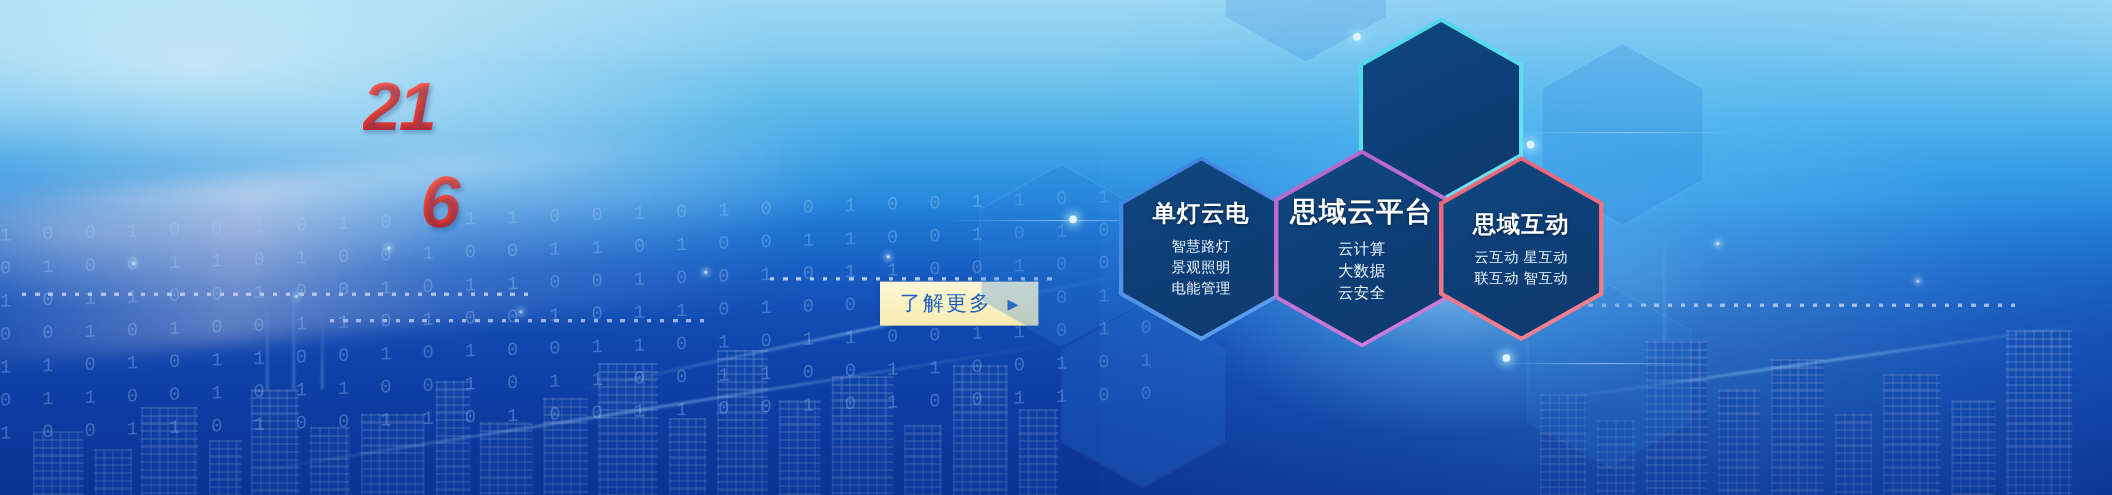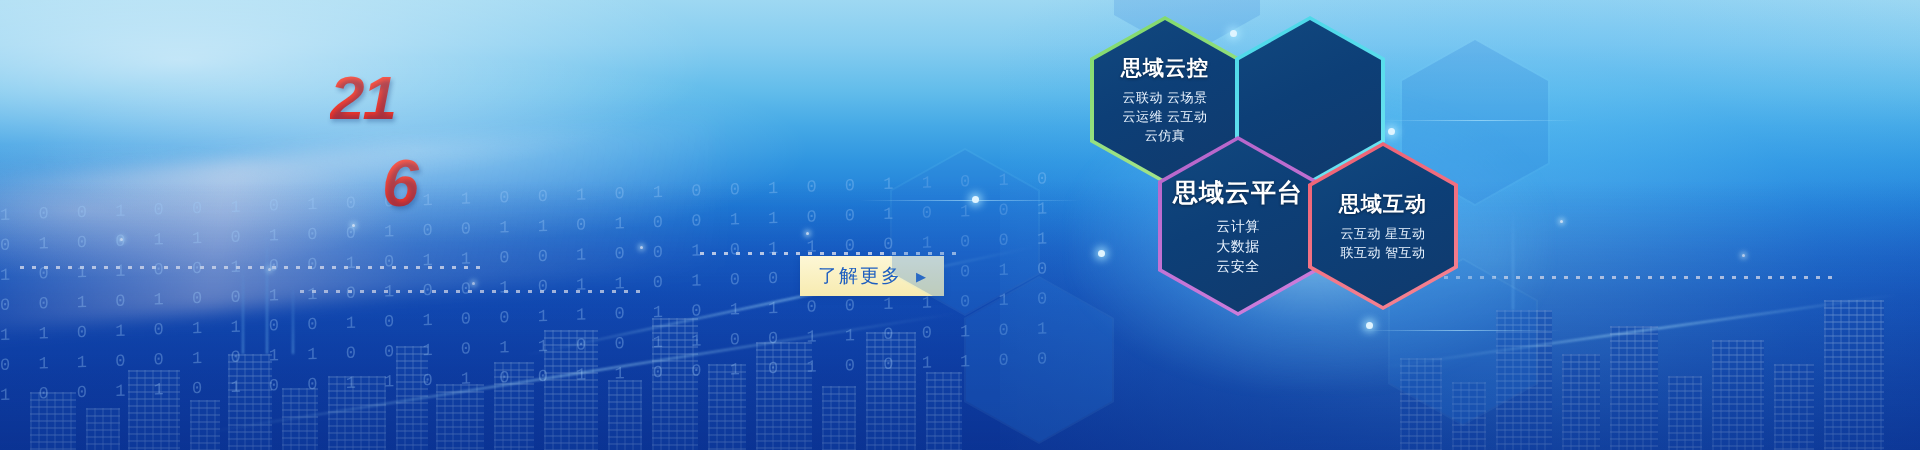--- a/index.html
+++ b/index.html
@@ -326,34 +326,34 @@
     <div class="netline" style="left:-120px; top:200px; width:220px;"></div>
     <div class="netline" style="left:400px;  top:120px; width:200px;"></div>
     <div class="netline" style="left:380px;  top:330px; width:200px;"></div>
 
     <div class="node" style="left:-8px;  top:196px;"></div>
     <div class="node" style="left:118px; top:250px;"></div>
     <div class="node" style="left:408px; top:128px;"></div>
     <div class="node" style="left:386px; top:322px;"></div>
     <div class="node" style="left:250px; top:30px;"></div>
 
-    <div class="hex c-green" style="left:110px; top:16px;">
+
+    <div class="hex c-cyan" style="left:255px; top:16px;">
+      <div class="inner"></div>
+    </div>
+
+    <div class="hex c-blue" style="left:37px; top:142px;">
       <div class="inner"></div>
       <div class="content">
-        <h3>思域云控</h3>
-        <div class="line">云联动 云场景</div>
-        <div class="line">云运维 云互动</div>
-        <div class="line">云仿真</div>
+        <h3>单灯云电</h3>
+        <div class="line">智慧路灯</div>
+        <div class="line">景观照明</div>
+        <div class="line">电能管理</div>
       </div>
     </div>
-
-    <div class="hex c-cyan" style="left:255px; top:16px;">
-      <div class="inner"></div>
-    </div>
-
 
     <div class="hex c-purple center" style="left:178px; top:136px;">
       <div class="inner"></div>
       <div class="content">
         <h3>思域云平台</h3>
         <div class="line">云计算</div>
         <div class="line">大数据</div>
         <div class="line">云安全</div>
       </div>
     </div>

